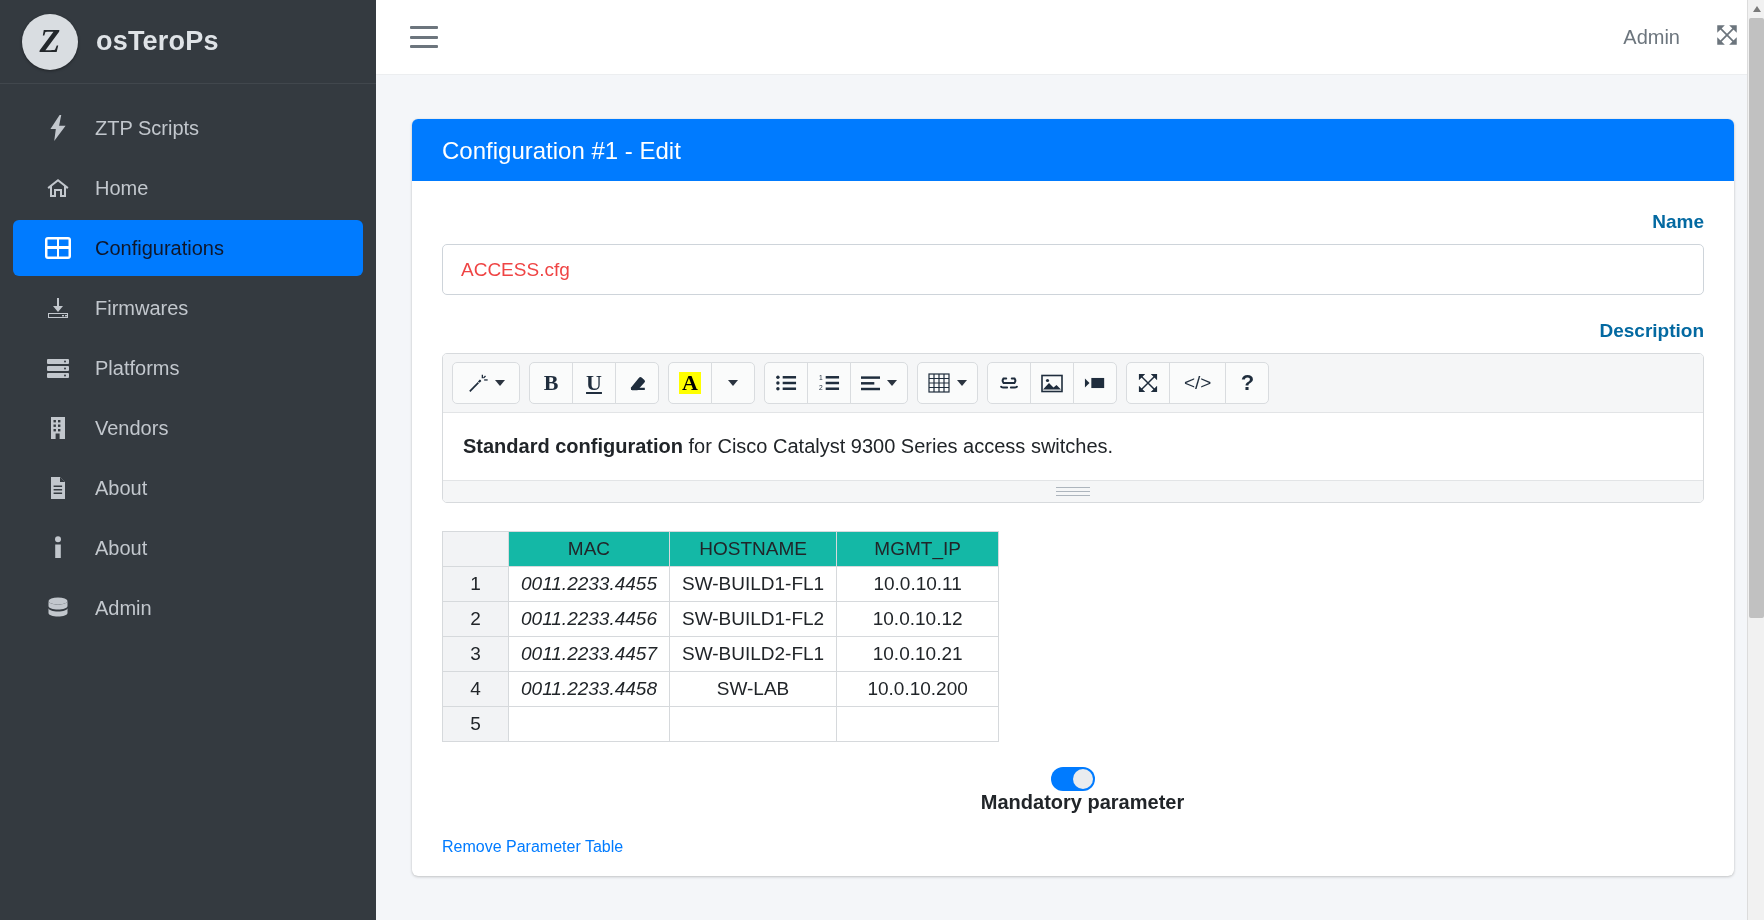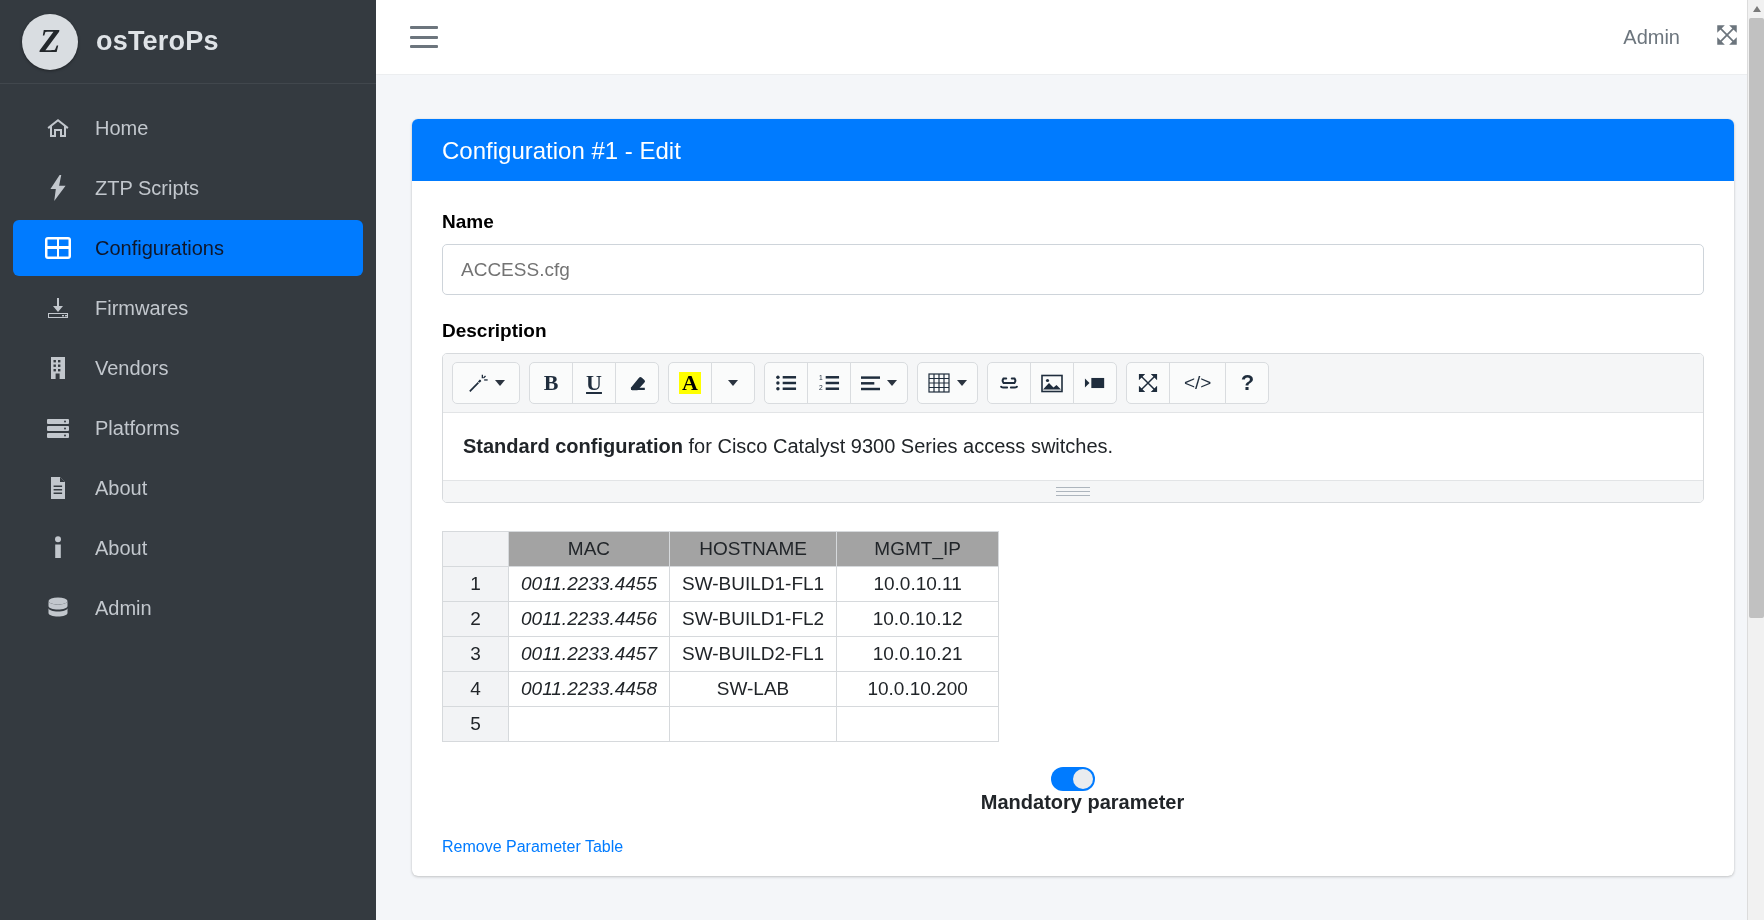--- a/index.html
+++ b/index.html
@@ -130,31 +130,32 @@
     font-size: 24px;
     height: 62px;
     display: flex;
     align-items: flex-start;
   }
   .card-body { padding: 30px 30px 20px 30px; }
 
   .field-label {
     font-weight: bold;
     font-size: 19px;
-    color: #000000;
+    color: #0369a1;
     margin-bottom: 11px;
+    text-align: right;
   }
   .text-input {
     width: 100%;
     height: 51px;
     border: 1px solid #ced4da;
     border-radius: 5px;
     padding: 0 18px;
     font-size: 19px;
-    color: #737373;
+    color: #ef4444;
     font-family: "Liberation Sans", sans-serif;
     background: #fff;
     outline: none;
   }
   .gap { height: 25px; }
 
   
   .editor {
     border: 1px solid #d7dadd;
     border-radius: 5px;
@@ -233,21 +234,21 @@
     color: #212529;
   }
   .param-table th, .param-table td {
     border: 1px solid #d6d9dc;
     height: 35px;
     padding: 3px 12px;
     text-align: center;
     font-weight: normal;
     white-space: nowrap;
   }
-  .param-table thead th { background: #a3a3a3; }
+  .param-table thead th { background: #14b8a6; }
   .param-table th.idx-col, .param-table td.idx-col {
     background: #f2f3f5;
     width: 66px;
     text-align: center;
   }
   .param-table td.col-mac { width: 160px; font-style: italic; }
   .param-table td.col-host { width: 162px; }
   .param-table td.col-ip { width: 162px; }
 
   
@@ -325,34 +326,34 @@
       <div class="brand-logo">
         <span>Z</span>
       </div>
       <div class="brand-title">osTeroPs</div>
     </div>
 
     <nav class="nav">
 
       <div class="nav-item">
         <span class="ico">
+          <svg width="18" height="26" viewBox="0 0 14 24">
+              <path d="M8.5 0 0 13h5l-1.5 11L14 10H8l2-10z"></path>
+            </svg>
+        </span>
+        <span>ZTP Scripts</span>
+      </div>
+
+      <div class="nav-item">
+        <span class="ico">
           <svg width="26" height="24" viewBox="0 0 24 24">
               <path d="M12 3 1.5 11.3l1.3 1.6L4 12v9h6v-6h4v6h6v-9l1.2.9 1.3-1.6L12 3zm0 2.5 6 4.8V19h-2v-6H8v6H6v-8.7l6-4.8z"></path>
             </svg>
         </span>
         <span>Home</span>
-      </div>
-
-      <div class="nav-item">
-        <span class="ico">
-          <svg width="18" height="26" viewBox="0 0 14 24">
-              <path d="M8.5 0 0 13h5l-1.5 11L14 10H8l2-10z"></path>
-            </svg>
-        </span>
-        <span>ZTP Scripts</span>
       </div>
 
       <div class="nav-item active">
         <span class="ico">
           <svg width="26" height="22" viewBox="0 0 26 22">
               <rect x="0" y="0" width="26" height="22" rx="3"></rect>
               <rect x="2.5" y="2.5" width="9.5" height="6.5" fill="#007bff"></rect>
               <rect x="14" y="2.5" width="9.5" height="6.5" fill="#007bff"></rect>
               <rect x="2.5" y="12" width="9.5" height="7.5" fill="#007bff"></rect>
               <rect x="14" y="12" width="9.5" height="7.5" fill="#007bff"></rect>
@@ -365,50 +366,50 @@
         <span class="ico">
           <svg width="26" height="24" viewBox="0 0 24 24">
               <path d="M11 2h2v8h4l-5 6-5-6h4V2z"></path>
               <path d="M2 17h20v5H2z"></path>
               <rect x="3" y="18" width="18" height="3" fill="#343a40"></rect>
               <rect x="16" y="19" width="2" height="1.4" fill="#c2c7cd"></rect>
               <rect x="19" y="19" width="2" height="1.4" fill="#c2c7cd"></rect>
             </svg>
         </span>
         <span>Firmwares</span>
+      </div>
+
+      <div class="nav-item">
+        <span class="ico">
+          <svg width="26" height="24" viewBox="0 0 24 24">
+              <rect x="1" y="3" width="22" height="5" rx="1"></rect>
+              <rect x="1" y="10" width="22" height="5" rx="1"></rect>
+              <rect x="1" y="17" width="22" height="5" rx="1"></rect>
+              <circle cx="19" cy="5.5" r="1" fill="#343a40"></circle>
+              <circle cx="19" cy="12.5" r="1" fill="#343a40"></circle>
+              <circle cx="19" cy="19.5" r="1" fill="#343a40"></circle>
+            </svg>
+        </span>
+        <span>Platforms</span>
       </div>
 
       <div class="nav-item">
         <span class="ico">
           <svg width="22" height="24" viewBox="0 0 18 24">
               <path d="M2 1h14v22H2z"></path>
               <rect x="4.5" y="4" width="2.4" height="2.4" fill="#343a40"></rect>
               <rect x="9" y="4" width="2.4" height="2.4" fill="#343a40"></rect>
               <rect x="4.5" y="8.5" width="2.4" height="2.4" fill="#343a40"></rect>
               <rect x="9" y="8.5" width="2.4" height="2.4" fill="#343a40"></rect>
               <rect x="4.5" y="13" width="2.4" height="2.4" fill="#343a40"></rect>
               <rect x="9" y="13" width="2.4" height="2.4" fill="#343a40"></rect>
               <rect x="6.6" y="17.5" width="4" height="5.5" fill="#343a40"></rect>
             </svg>
         </span>
         <span>Vendors</span>
-      </div>
-
-      <div class="nav-item">
-        <span class="ico">
-          <svg width="26" height="24" viewBox="0 0 24 24">
-              <rect x="1" y="3" width="22" height="5" rx="1"></rect>
-              <rect x="1" y="10" width="22" height="5" rx="1"></rect>
-              <rect x="1" y="17" width="22" height="5" rx="1"></rect>
-              <circle cx="19" cy="5.5" r="1" fill="#343a40"></circle>
-              <circle cx="19" cy="12.5" r="1" fill="#343a40"></circle>
-              <circle cx="19" cy="19.5" r="1" fill="#343a40"></circle>
-            </svg>
-        </span>
-        <span>Platforms</span>
       </div>
 
       <div class="nav-item">
         <span class="ico">
           <svg width="22" height="24" viewBox="0 0 18 24">
               <path d="M2 1h9l5 5v17H2z"></path>
               <path d="M11 1v5h5" fill="#343a40"></path>
               <rect x="4.6" y="9.5" width="8.5" height="1.5" fill="#343a40"></rect>
               <rect x="4.6" y="13" width="8.5" height="1.5" fill="#343a40"></rect>
               <rect x="4.6" y="16.5" width="8.5" height="1.5" fill="#343a40"></rect>

